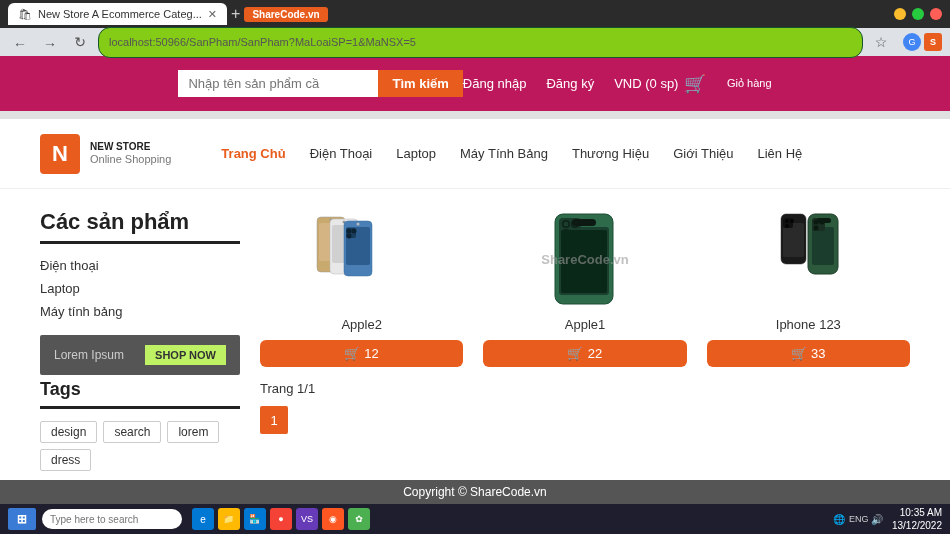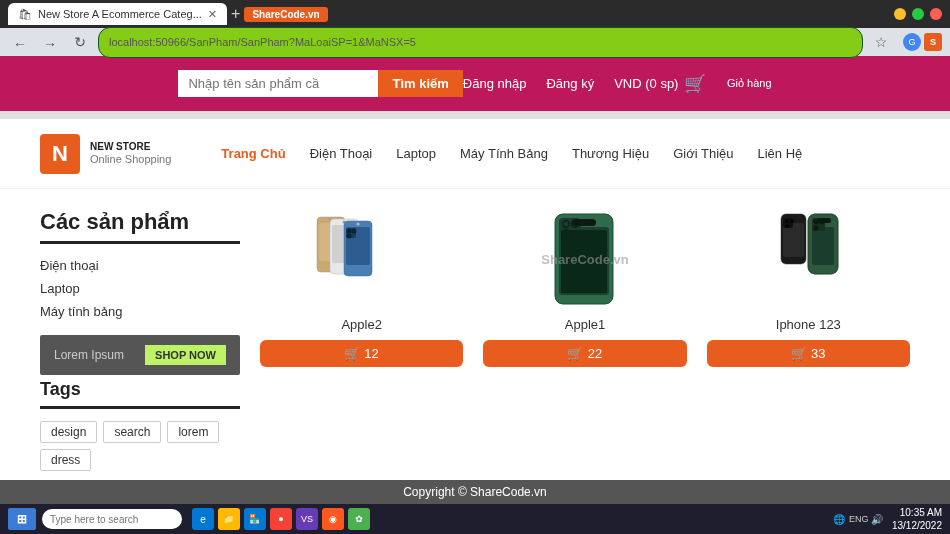--- a/index.html
+++ b/index.html
@@ -263,20 +263,26 @@
             <rect x="54" y="9" width="14" height="5" rx="2.5" fill="#0a1a10"></rect>
           </svg>
         </div>
         <div class="product-name">Iphone 123</div>
         <button class="add-to-cart-btn">
           <span>🛒 33</span>
         </button>
       </div>
     </div>
 
+    <div style="margin-top:14px;">
+      <div class="pagination-info">Trang 1/1</div>
+      <div class="pagination">
+        <button class="page-btn active">1</button>
+      </div>
+    </div>
   </div>
 </div>
 
 <div style="background:#555;color:#fff;text-align:center;font-size:12px;padding:5px;position:fixed;bottom:30px;left:0;right:0;">
   <span>Copyright © ShareCode.vn</span>
 </div>
 
 <div class="taskbar">
   <div class="taskbar-start">
     <span style="color:#fff;font-size:12px;font-weight:bold;">⊞</span>

